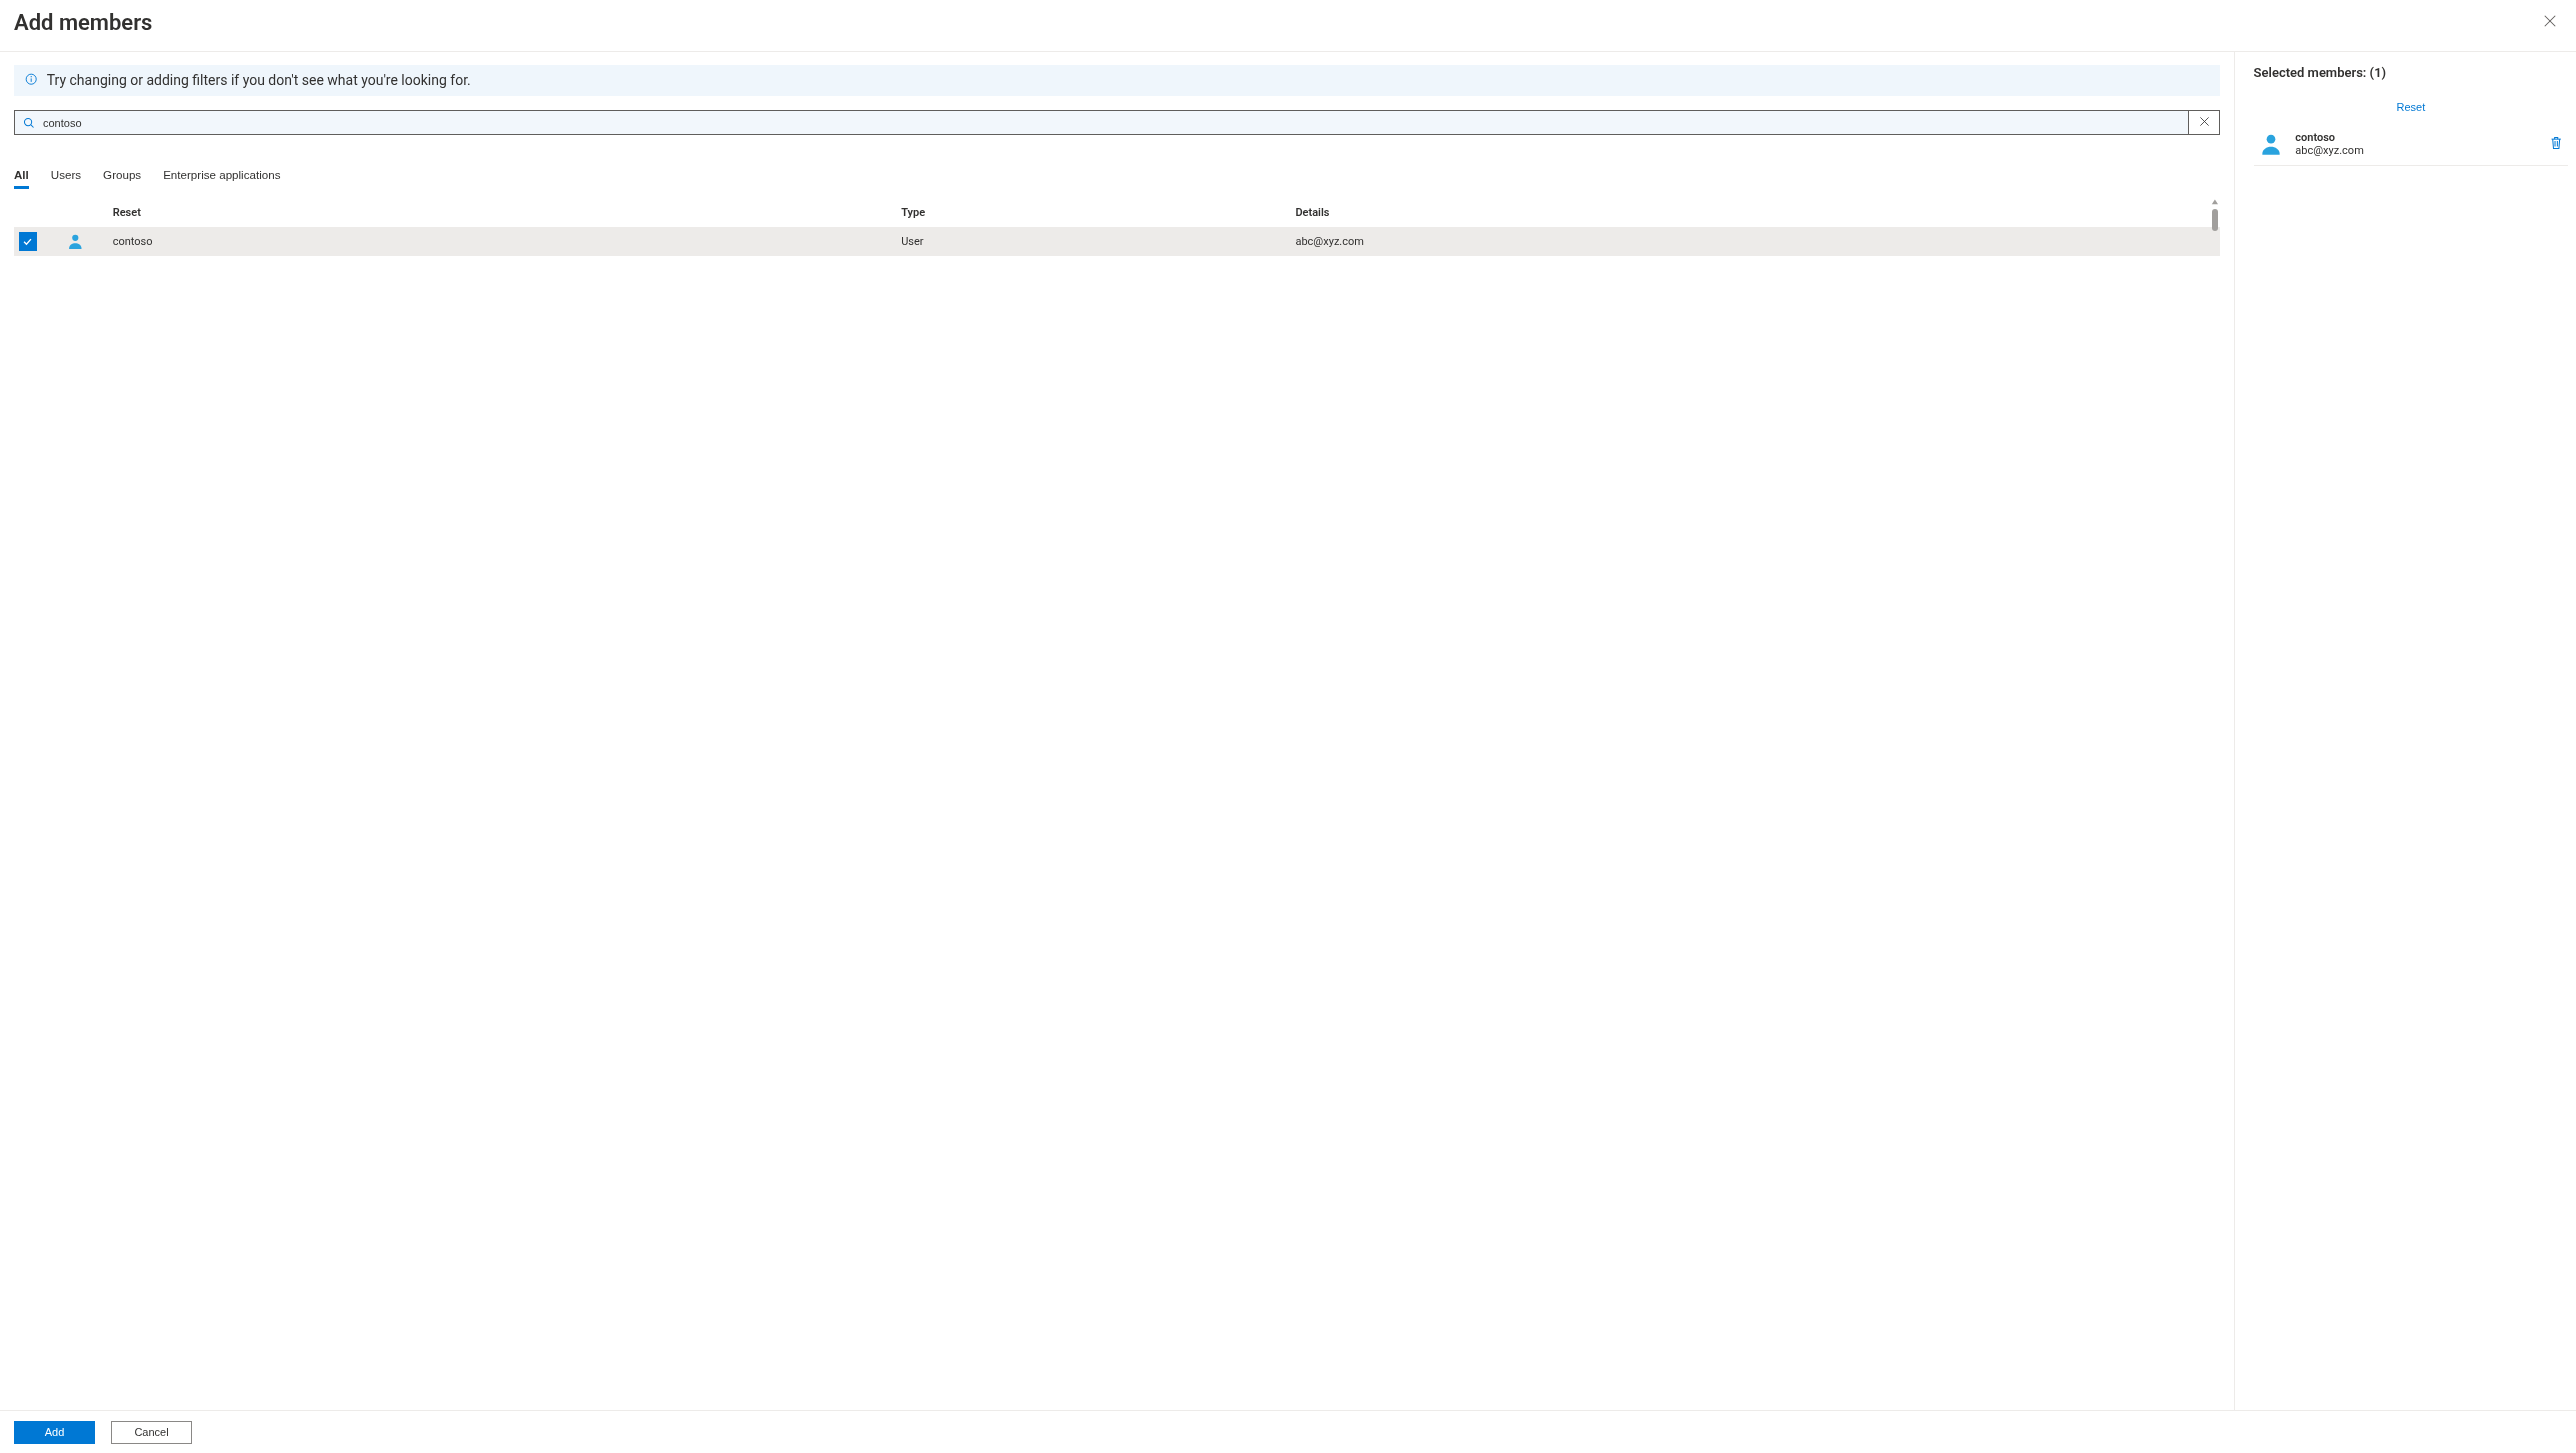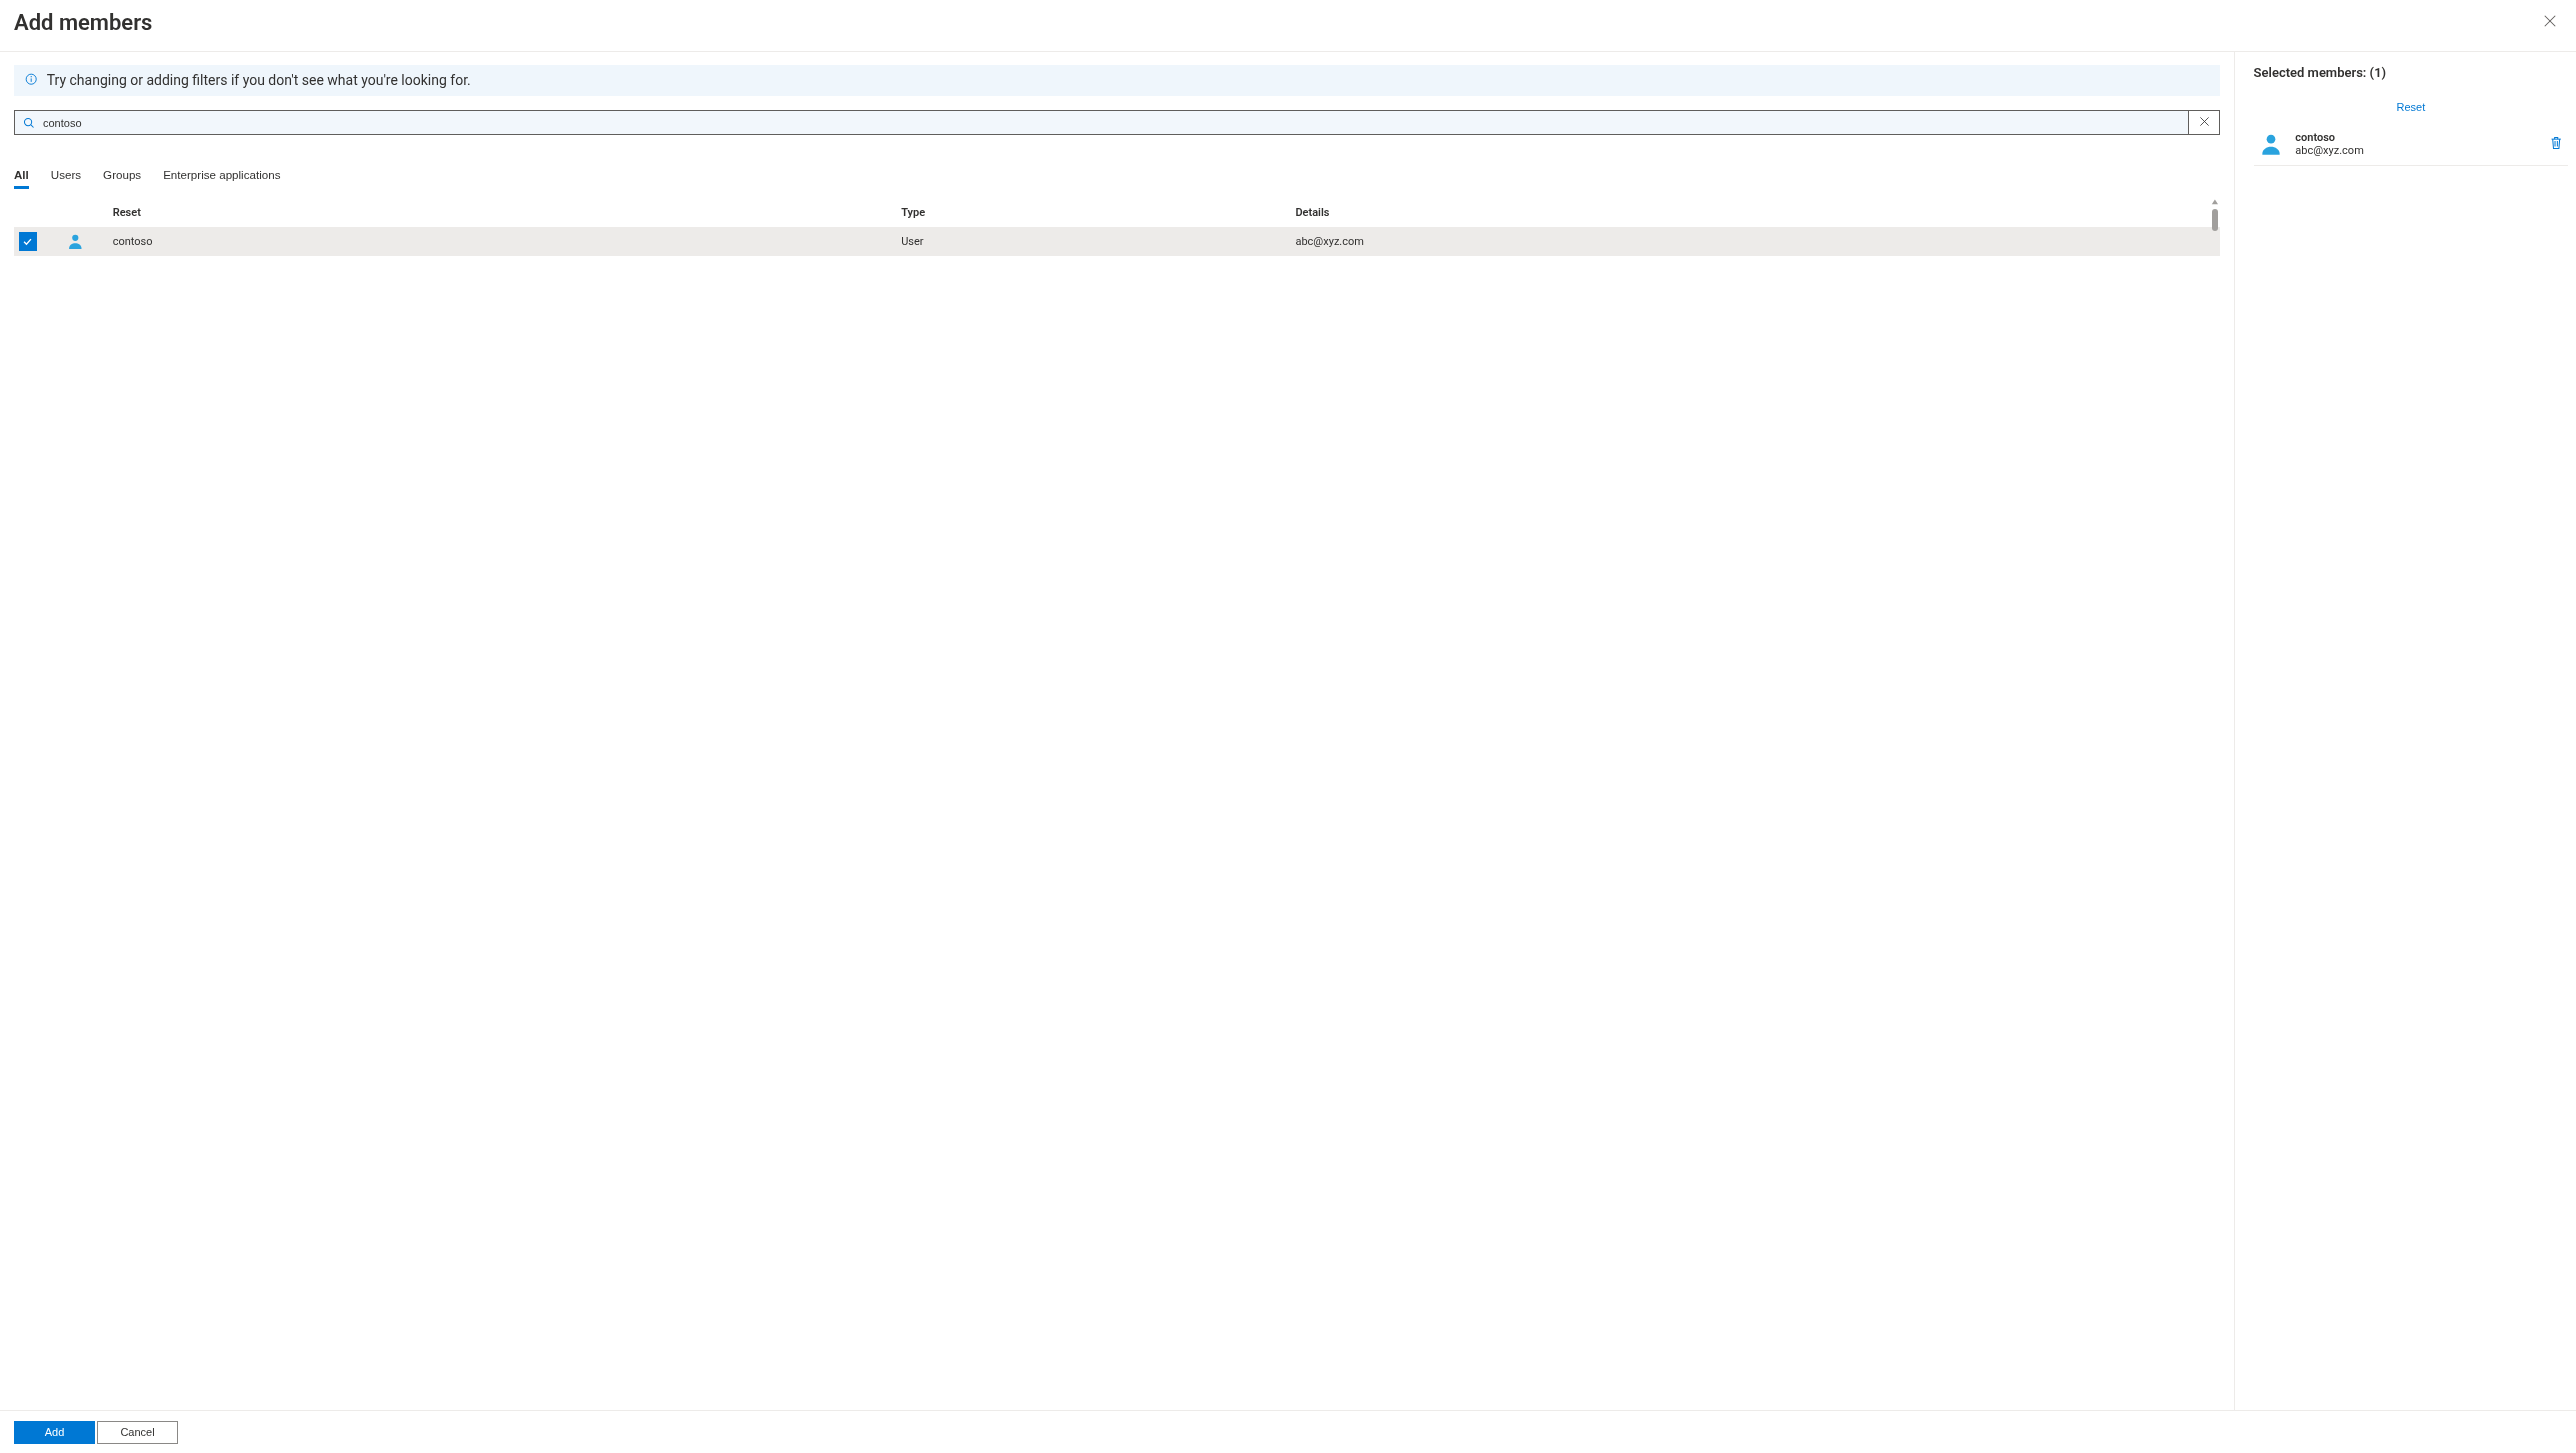--- a/index.html
+++ b/index.html
@@ -211,21 +211,21 @@
   .selected-name { font-weight: 600; font-size: 11px; }
   .selected-detail { font-size: 11px; color: #323130; }
   .remove-btn {
     background: none; border: none; cursor: pointer;
     color: #0078d4; padding: 3.1px;
   }
   .footer {
     border-top: 0.8px solid #edebe9;
     padding: 9.3px 14px;
     display: flex;
-    gap: 2px;
+    gap: 16px;
   }
   .btn {
     min-width: 81px;
     height: 23px;
     font-size: 11px;
     cursor: pointer;
     border: 0.8px solid #8a8886;
     background: #fff;
     color: #323130;
   }

